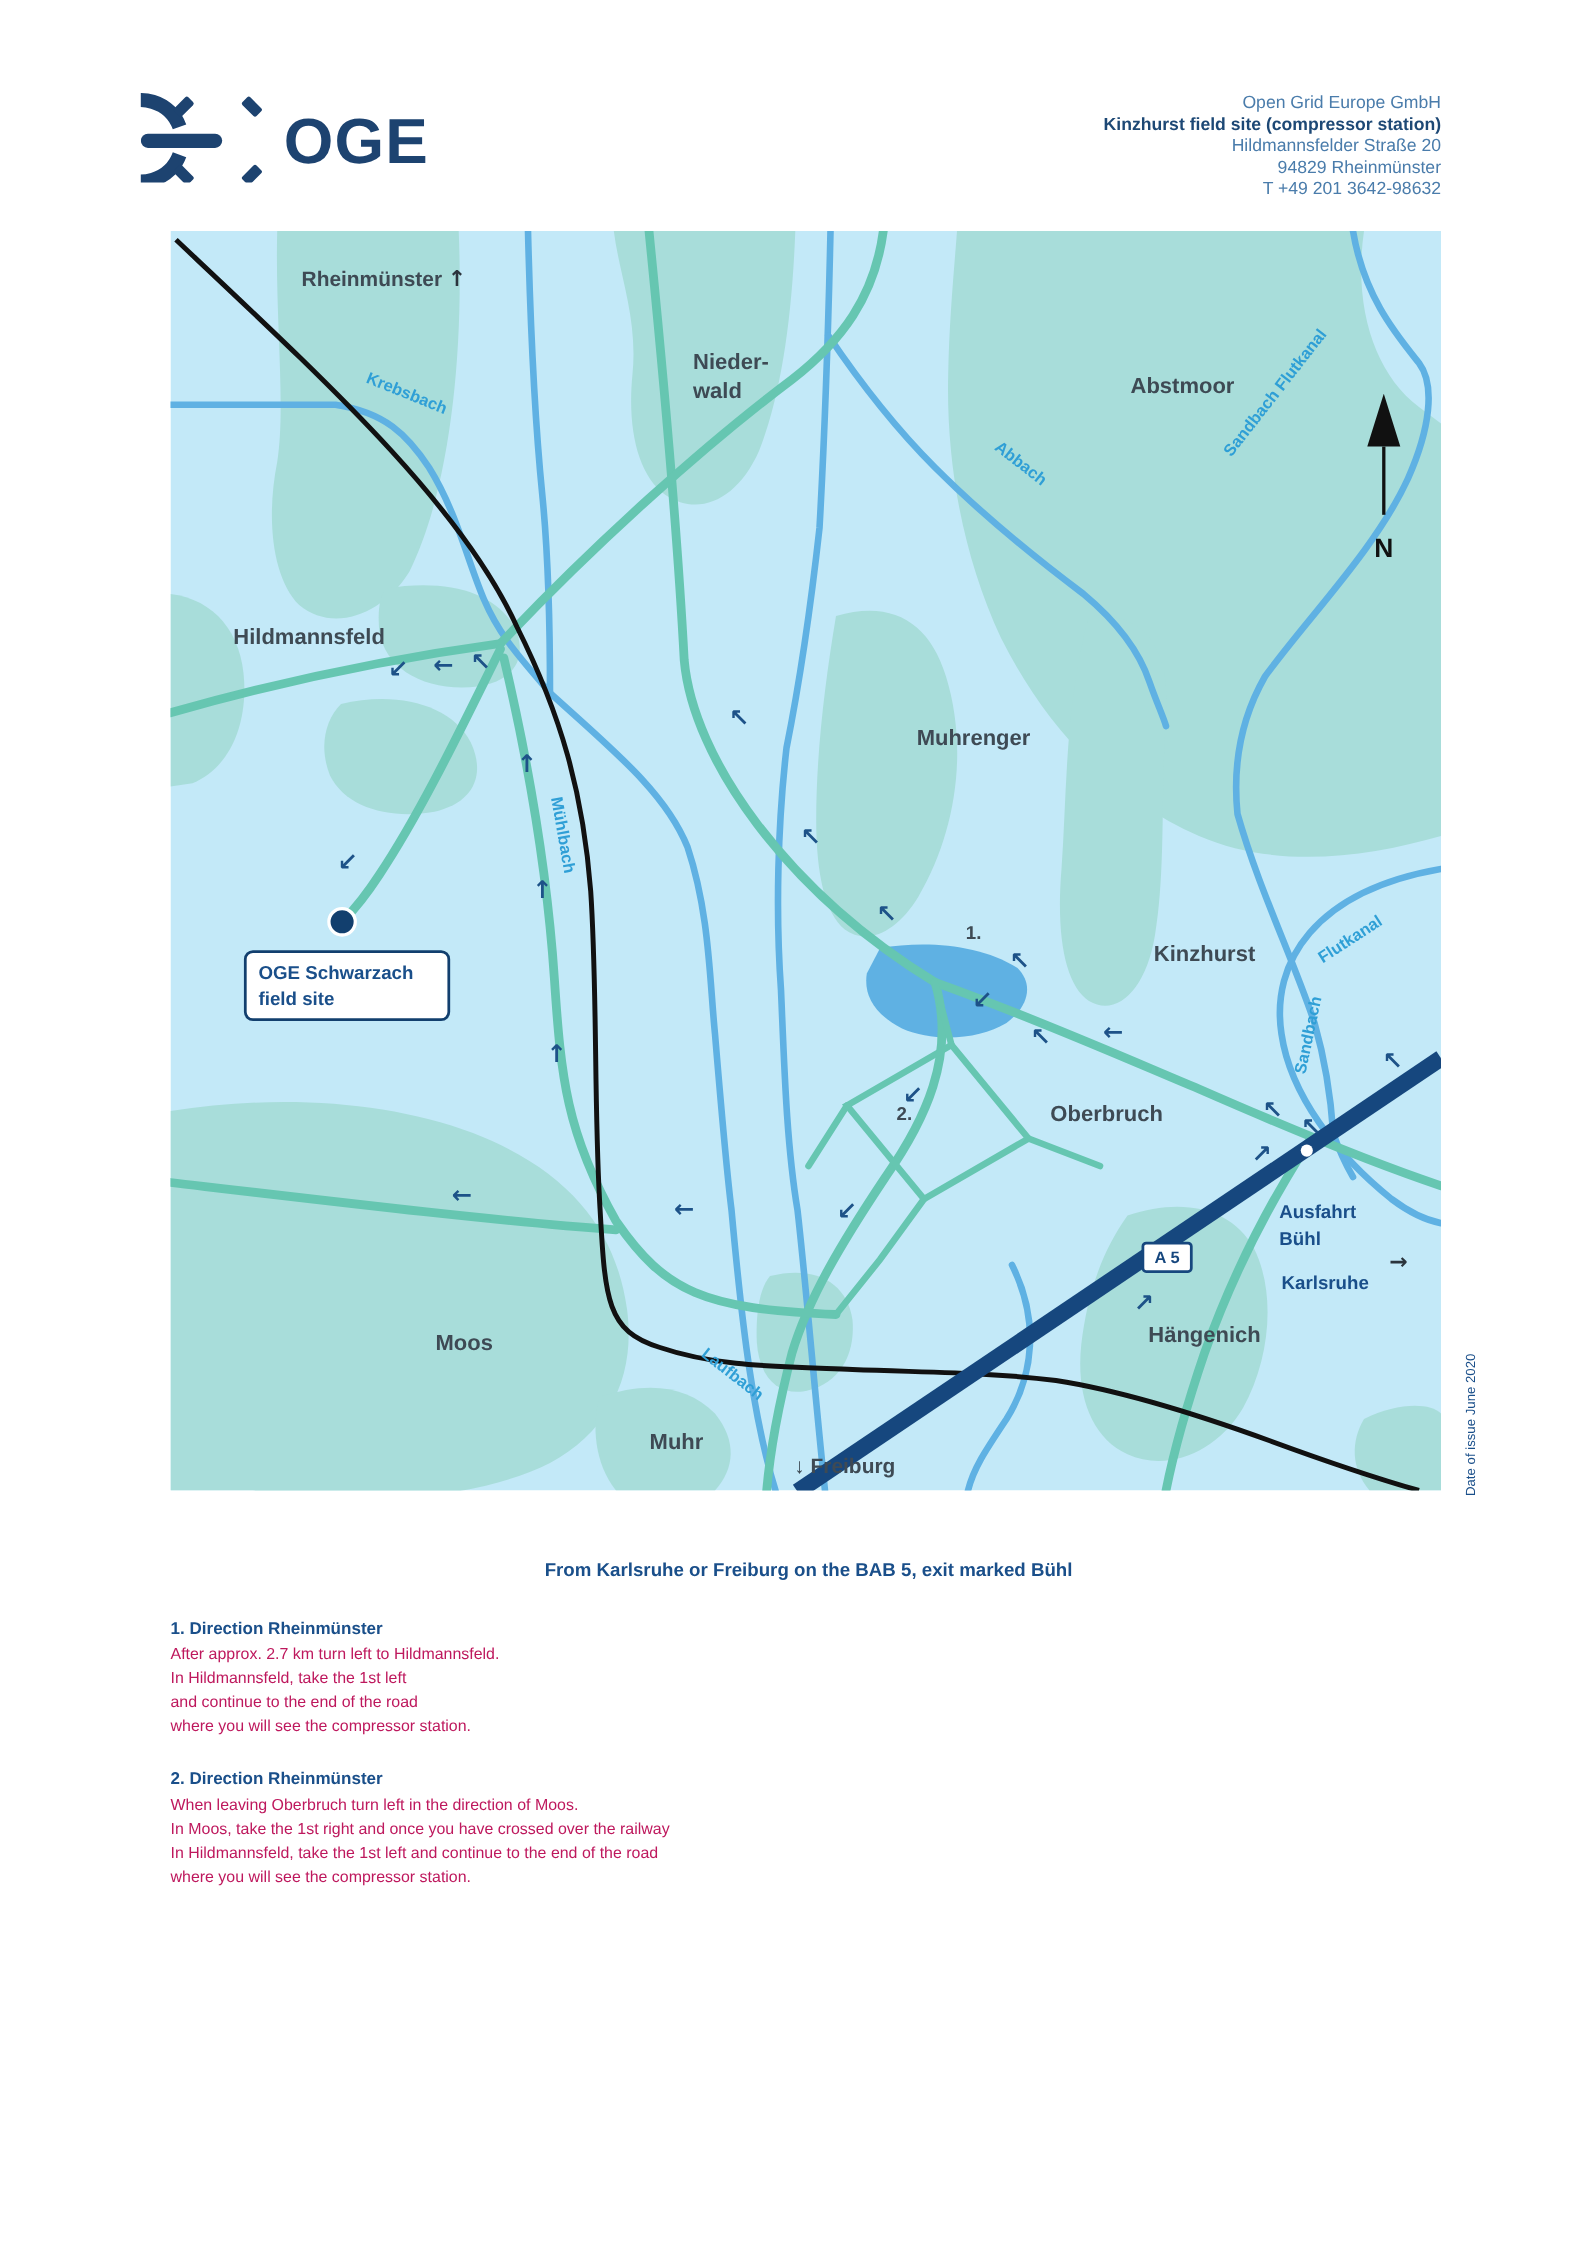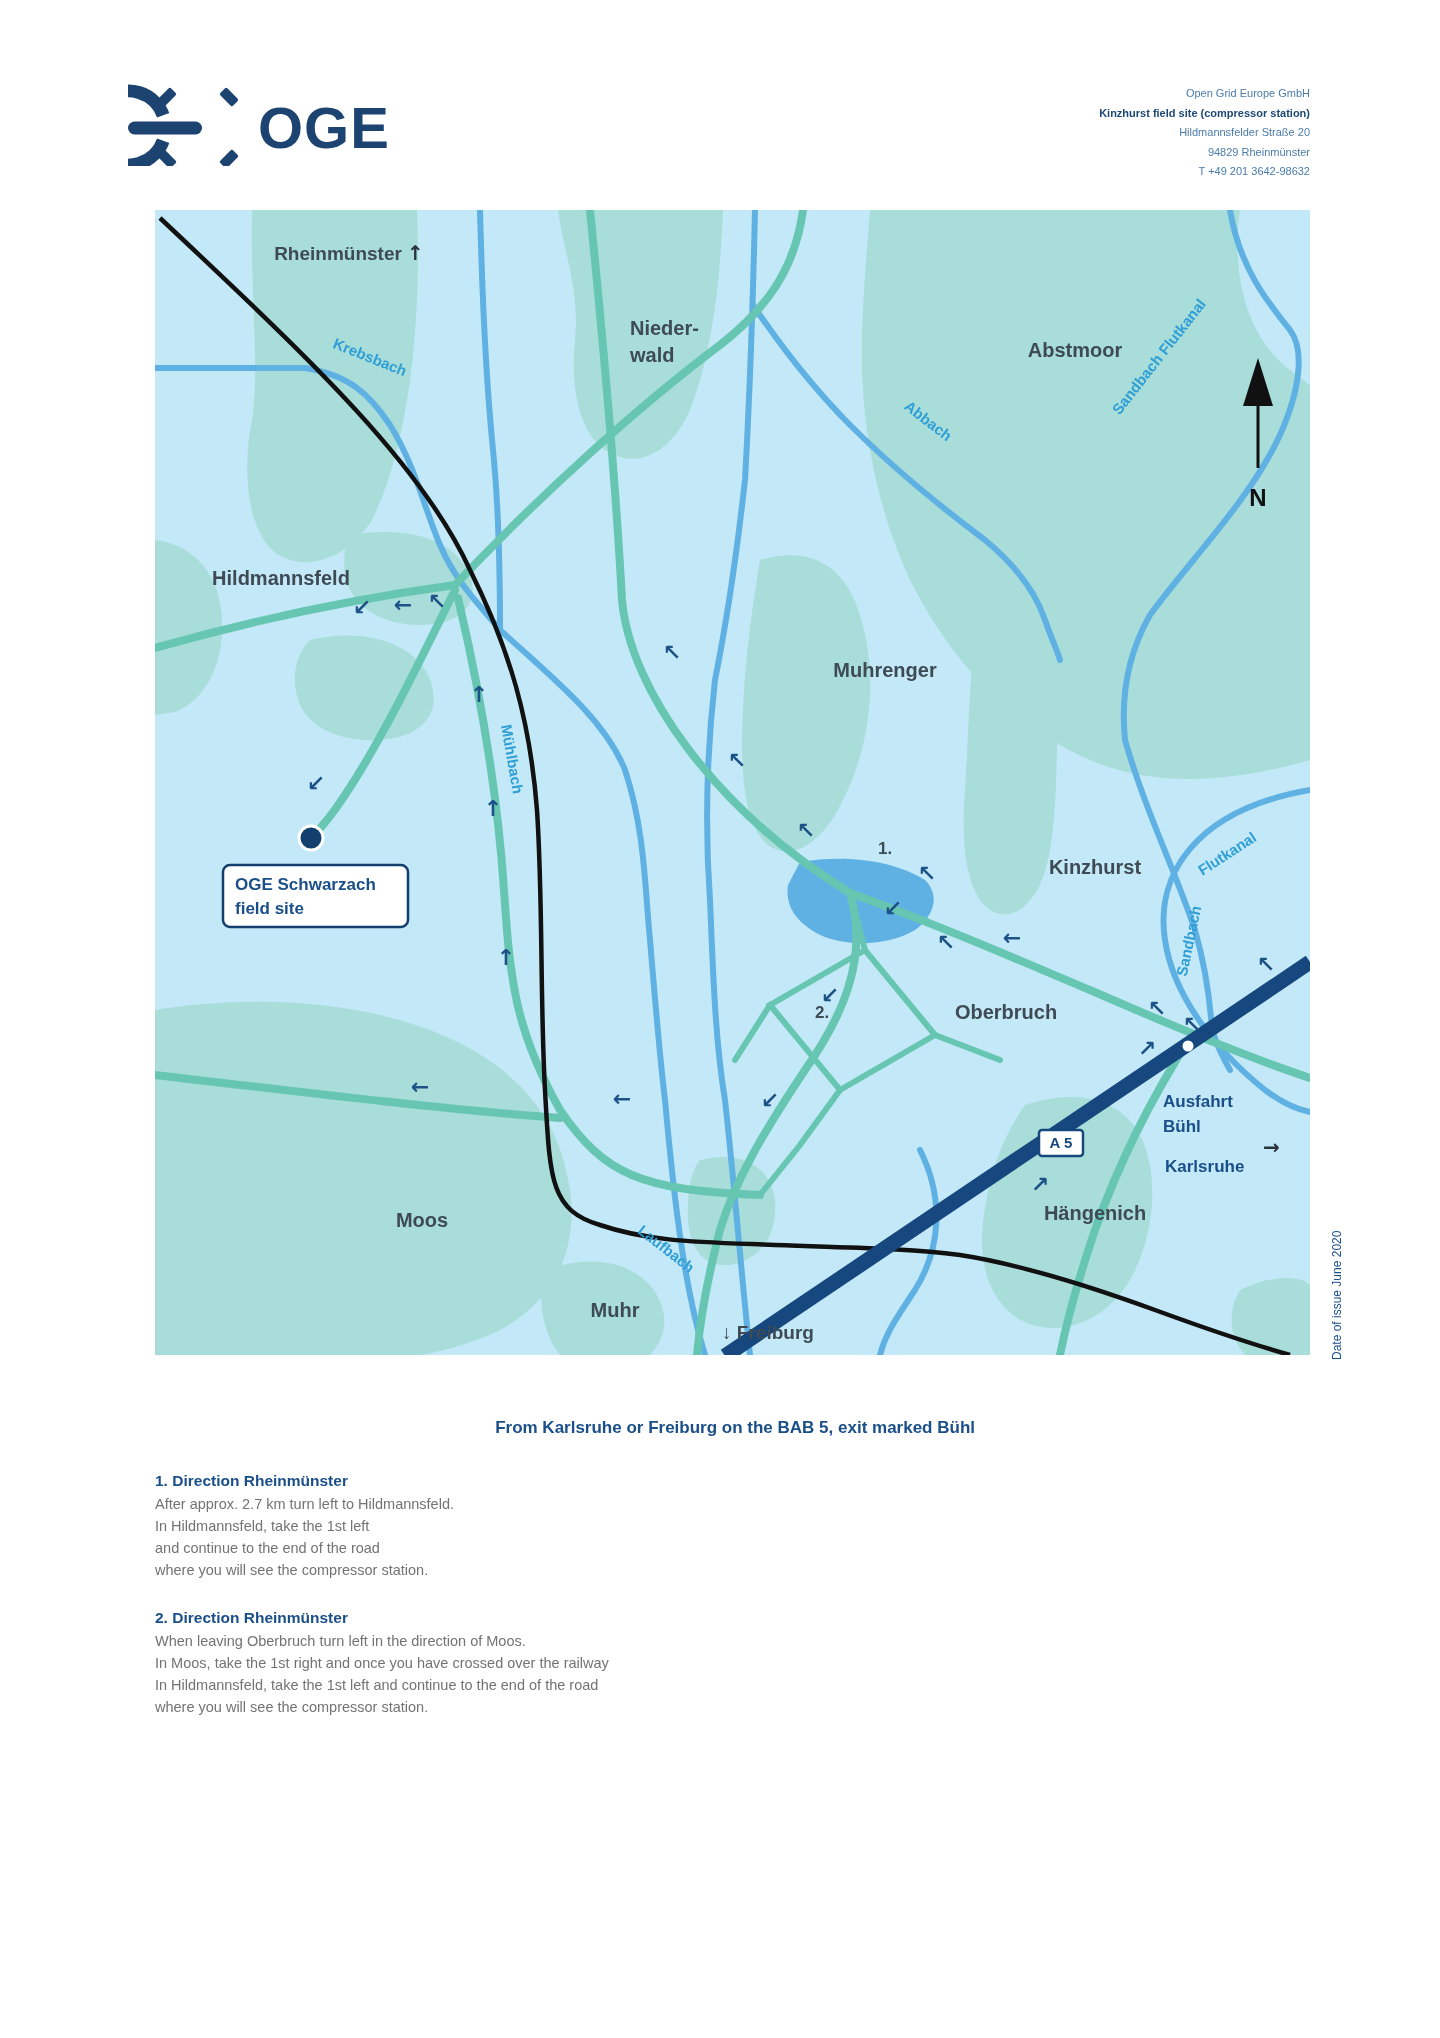--- a/index.html
+++ b/index.html
@@ -1,21 +1,21 @@
 <!DOCTYPE html>
 <html><head>
 <meta charset="utf-8">
 <style>
   html,body{margin:0;padding:0;background:#ffffff;}
   body{width:1440px;height:2038px;position:relative;font-family:"Liberation Sans",sans-serif;overflow:hidden;}
   .abs{position:absolute;}
 
   
   #logo{left:128px;top:62px;}
-  #address{right:130px;top:84px;text-align:right;font-size:11px;line-height:19.5px;color:#4a7cab;margin-left:26px;}
+  #address{right:130px;top:84px;text-align:right;font-size:16px;line-height:19.5px;color:#4a7cab;margin-left:26px;}
   #address .bold{color:#1d4875;font-weight:bold;}
 
   
   #map{left:155px;top:210px;width:1155px;height:1145px;}
   svg text{font-family:"Liberation Sans",sans-serif;}
   .place{fill:#3e4a54;font-weight:bold;font-size:19px;}
   .place-big{fill:#3e4a54;font-weight:bold;font-size:20px;}
   .stream-label{fill:#2f9fd6;font-weight:bold;font-size:15px;}
   .navy-label{fill:#1a4f8a;font-weight:bold;font-size:17px;}
   .marker-num{fill:#3e4a54;font-weight:bold;font-size:17px;}
@@ -26,21 +26,21 @@
   .compass-n{fill:#111;font-weight:bold;font-size:24px;}
 
   
   #date-note{left:1330px;top:1178px;width:22px;height:182px;writing-mode:vertical-rl;transform:rotate(180deg);font-size:12px;color:#1a4f8a;white-space:nowrap;}
 
   
   #directions{left:155px;top:1418px;width:820px;}
   #directions h1{font-size:17px;color:#1a4f8a;margin:0 0 34px 0;font-weight:bold;text-align:right;}
   #directions h2{font-size:15.5px;color:#1a4f8a;margin:0 0 3px 0;font-weight:bold;}
   #directions .sec{margin-bottom:28px;}
-  #directions .line{font-size:14.5px;line-height:22px;color:#737373;}
+  #directions .line{font-size:14.5px;line-height:22px;color:#be185d;}
 </style>
 </head>
 <body>
 
 <div class="abs" id="logo">
   <svg width="320" height="104" viewBox="0 0 320 104">
     <g>
       <path d="M 35.2 78.7 A 37 37 0 1 1 35.2 53.3" fill="none" stroke="#1d4370" stroke-width="13"></path>
       <g fill="#1d4370">
         <rect x="96" y="26" width="10" height="18" rx="2" transform="rotate(-45 101 35)"></rect>

